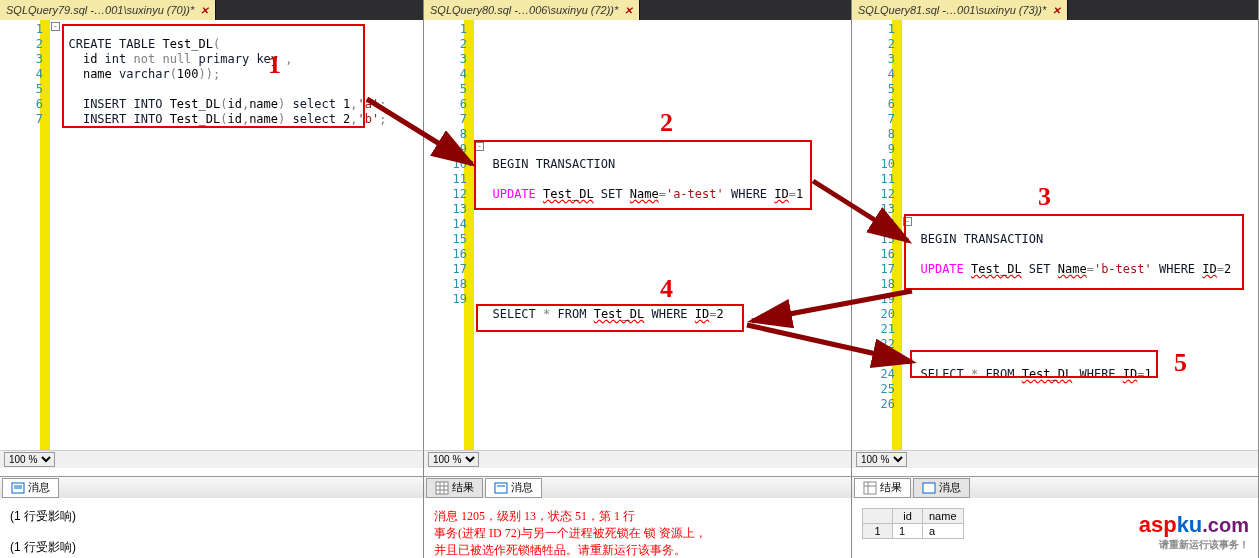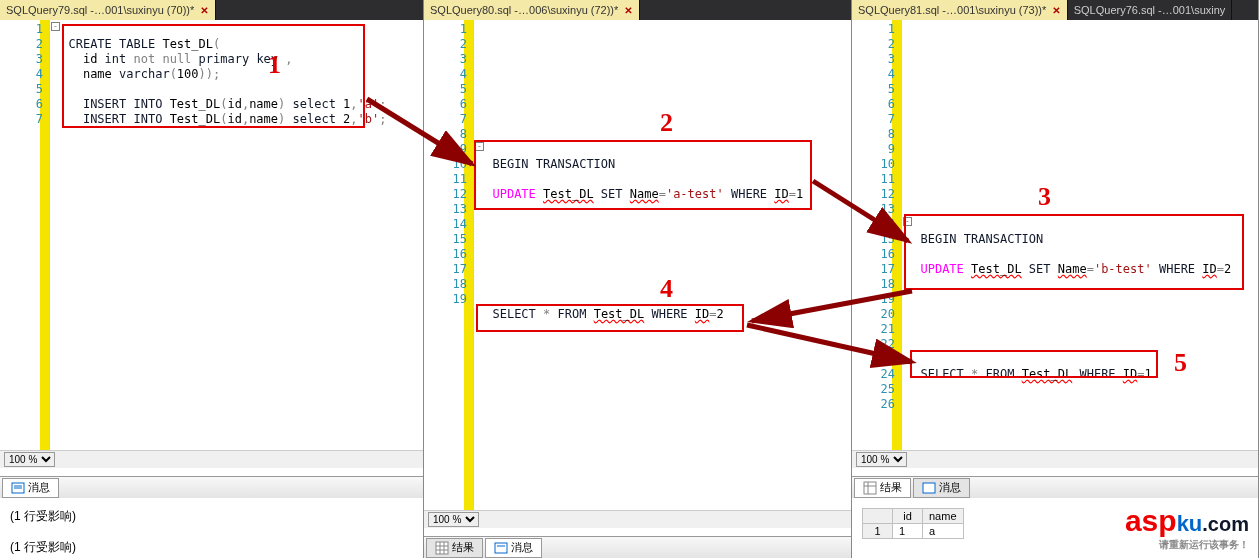--- a/index.html
+++ b/index.html
@@ -2,21 +2,21 @@
 <html><head>
 <meta charset="utf-8">
 <style>
 * { box-sizing: border-box; margin: 0; padding: 0; }
 body { font-family: "Microsoft YaHei", sans-serif; font-size: 12px; background: #fff; width: 1259px; height: 558px; overflow: hidden; position: relative; }
 .columns { display: flex; height: 100%; }
 .pane { display: flex; flex-direction: column; border-right: 1px solid #888; position: relative; }
 .pane1 { width: 424px; }
 .pane2 { width: 428px; }
 .pane3 { flex: 1; }
-.tabbar { height: 20px; background: #2d2d30; display: flex; align-items: center; overflow: hidden; }
+.tabbar { height: 20px; background: #2d2d30; display: flex; align-items: center; overflow: hidden; font-style: italic; }
 .tab { height: 20px; display: flex; align-items: center; padding: 0 6px; font-size: 11px; color: #ccc; background: #2d2d30; border-right: 1px solid #111; white-space: nowrap; }
 .tab.active { background: #f5e9a7; color: #333; }
 .tab .close { margin-left: 6px; font-size: 10px; color: #999; cursor: pointer; }
 .tab.active .close { color: #a00; font-weight: bold; }
 .editor { flex: 1; display: flex; background: #fff; overflow: hidden; position: relative; }
 .gutter { width: 50px; background: #fff; border-right: 1px solid #ccc; text-align: right; padding-right: 6px; color: #2b91af; font-family: Consolas, monospace; font-size: 12px; line-height: 15px; padding-top: 2px; }
 .gutter.yellow { background: linear-gradient(to right, #fff 0, #fff 40px, #f5e400 40px, #f5e400 50px); }
 .code { flex: 1; font-family: Consolas, monospace; font-size: 12px; line-height: 15px; padding: 2px 4px; white-space: pre; position: relative; }
 .kw-blue { color: #0f172a; }
 .kw-gray { color: #808080; }
@@ -32,23 +32,23 @@
 .resulticon { width: 14px; height: 14px; margin-right: 3px; display: inline-block; }
 .resultarea { flex: 0 0 auto; height: 60px; padding: 10px 10px; font-size: 12px; background: #fff; overflow: hidden; }
 .err { color: #ff0000; font-family: "Microsoft YaHei"; }
 .grid { border-collapse: collapse; font-size: 11px; }
 .grid th, .grid td { border: 1px solid #c0c0c0; padding: 1px 6px; background: #fff; min-width: 30px; }
 .grid th { background: #efefef; font-weight: normal; }
 .redbox { position: absolute; border: 2px solid #e00000; pointer-events: none; }
 .hand { position: absolute; color: #e00000; font-size: 26px; font-family: "Comic Sans MS", cursive; font-weight: bold; pointer-events: none; }
 .arrow { position: absolute; pointer-events: none; }
 .logo { position: absolute; right: 10px; bottom: 6px; font-family: Arial; font-weight: bold; }
-.logo .a { color: #e00; font-size: 30px; }
+.logo .a { color: #e00; font-size: 22px; }
 .logo .b { color: #06c; font-size: 22px; }
-.logo .c { color: #0f172a; font-size: 20px; margin-top: 40px; }
+.logo .c { color: #701a75; font-size: 20px; margin-top: 40px; }
 .logo .sub { color: #888; font-size: 10px; display: block; text-align: right; }
 </style>
 </head>
 <body>
 
 <div class="columns">
 
   <div class="pane pane1">
     <div class="tabbar">
       <div class="tab active">
@@ -132,30 +132,32 @@
         <span>结果</span>
       </div>
       <div class="resulttab">
         <svg class="resulticon" viewBox="0 0 14 14">
             <rect x="1" y="2" width="12" height="10" fill="#fff" stroke="#06c"></rect>
             <line x1="3" y1="5" x2="11" y2="5" stroke="#06c"></line>
           </svg>
         <span>消息</span>
       </div>
     </div>
+    <div class="resultarea">
+      <div class="err">消息 1205，级别 13，状态 51，第 1 行</div>
+      <div class="err">事务(进程 ID 72)与另一个进程被死锁在 锁 资源上，</div>
+      <div class="err">并且已被选作死锁牺牲品。请重新运行该事务。</div>
+    </div>
   </div>
 
   <div class="pane pane3">
     <div class="tabbar">
       <div class="tab active">
         <span>SQLQuery81.sql -…001\suxinyu (73))*</span>
         <span class="close">✕</span>
-      </div>
-      <div class="tab">
-        <span>SQLQuery76.sql -…001\suxiny</span>
       </div>
     </div>
     <div class="editor">
       <div class="gutter yellow">1<br>2<br>3<br>4<br>5<br>6<br>7<br>8<br>9<br>10<br>11<br>12<br>13<br>14<br>15<br>16<br>17<br>18<br>19<br>20<br>21<br>22<br>23<br>24<br>25<br>26</div>
       <div class="code">
 <span class="outline-block" style="top:197px;">-</span>
 
 
 
 

